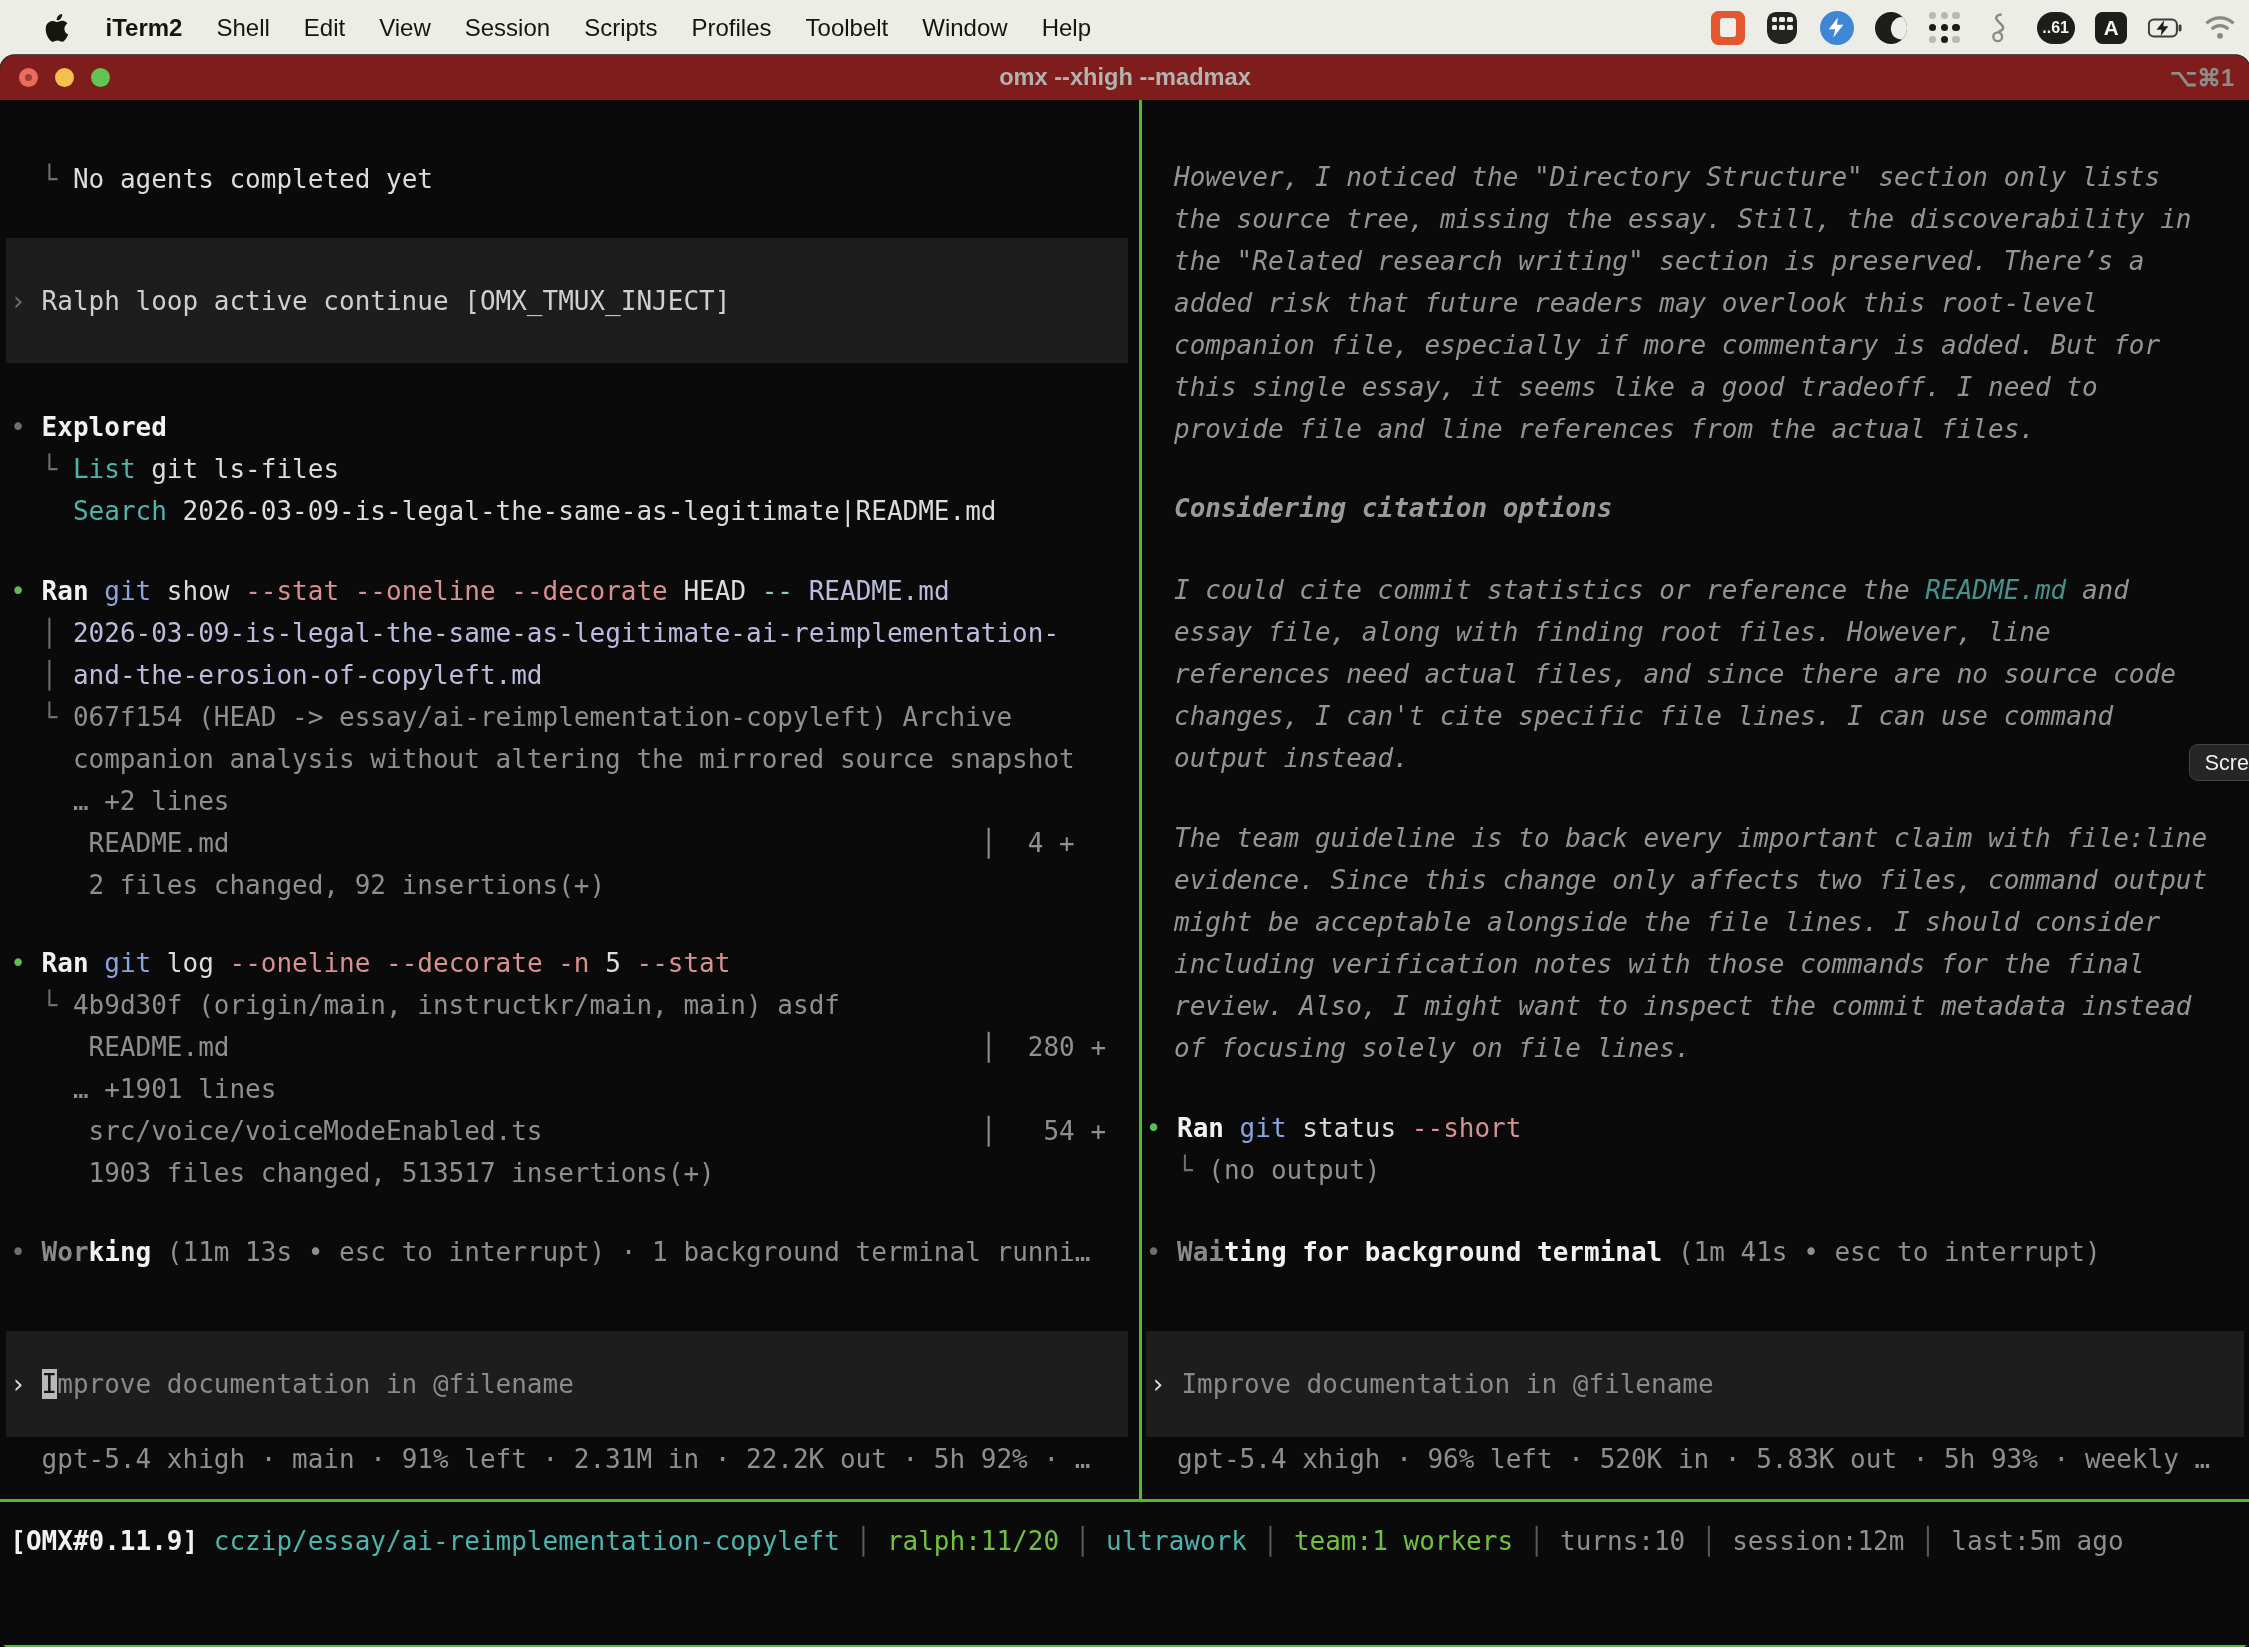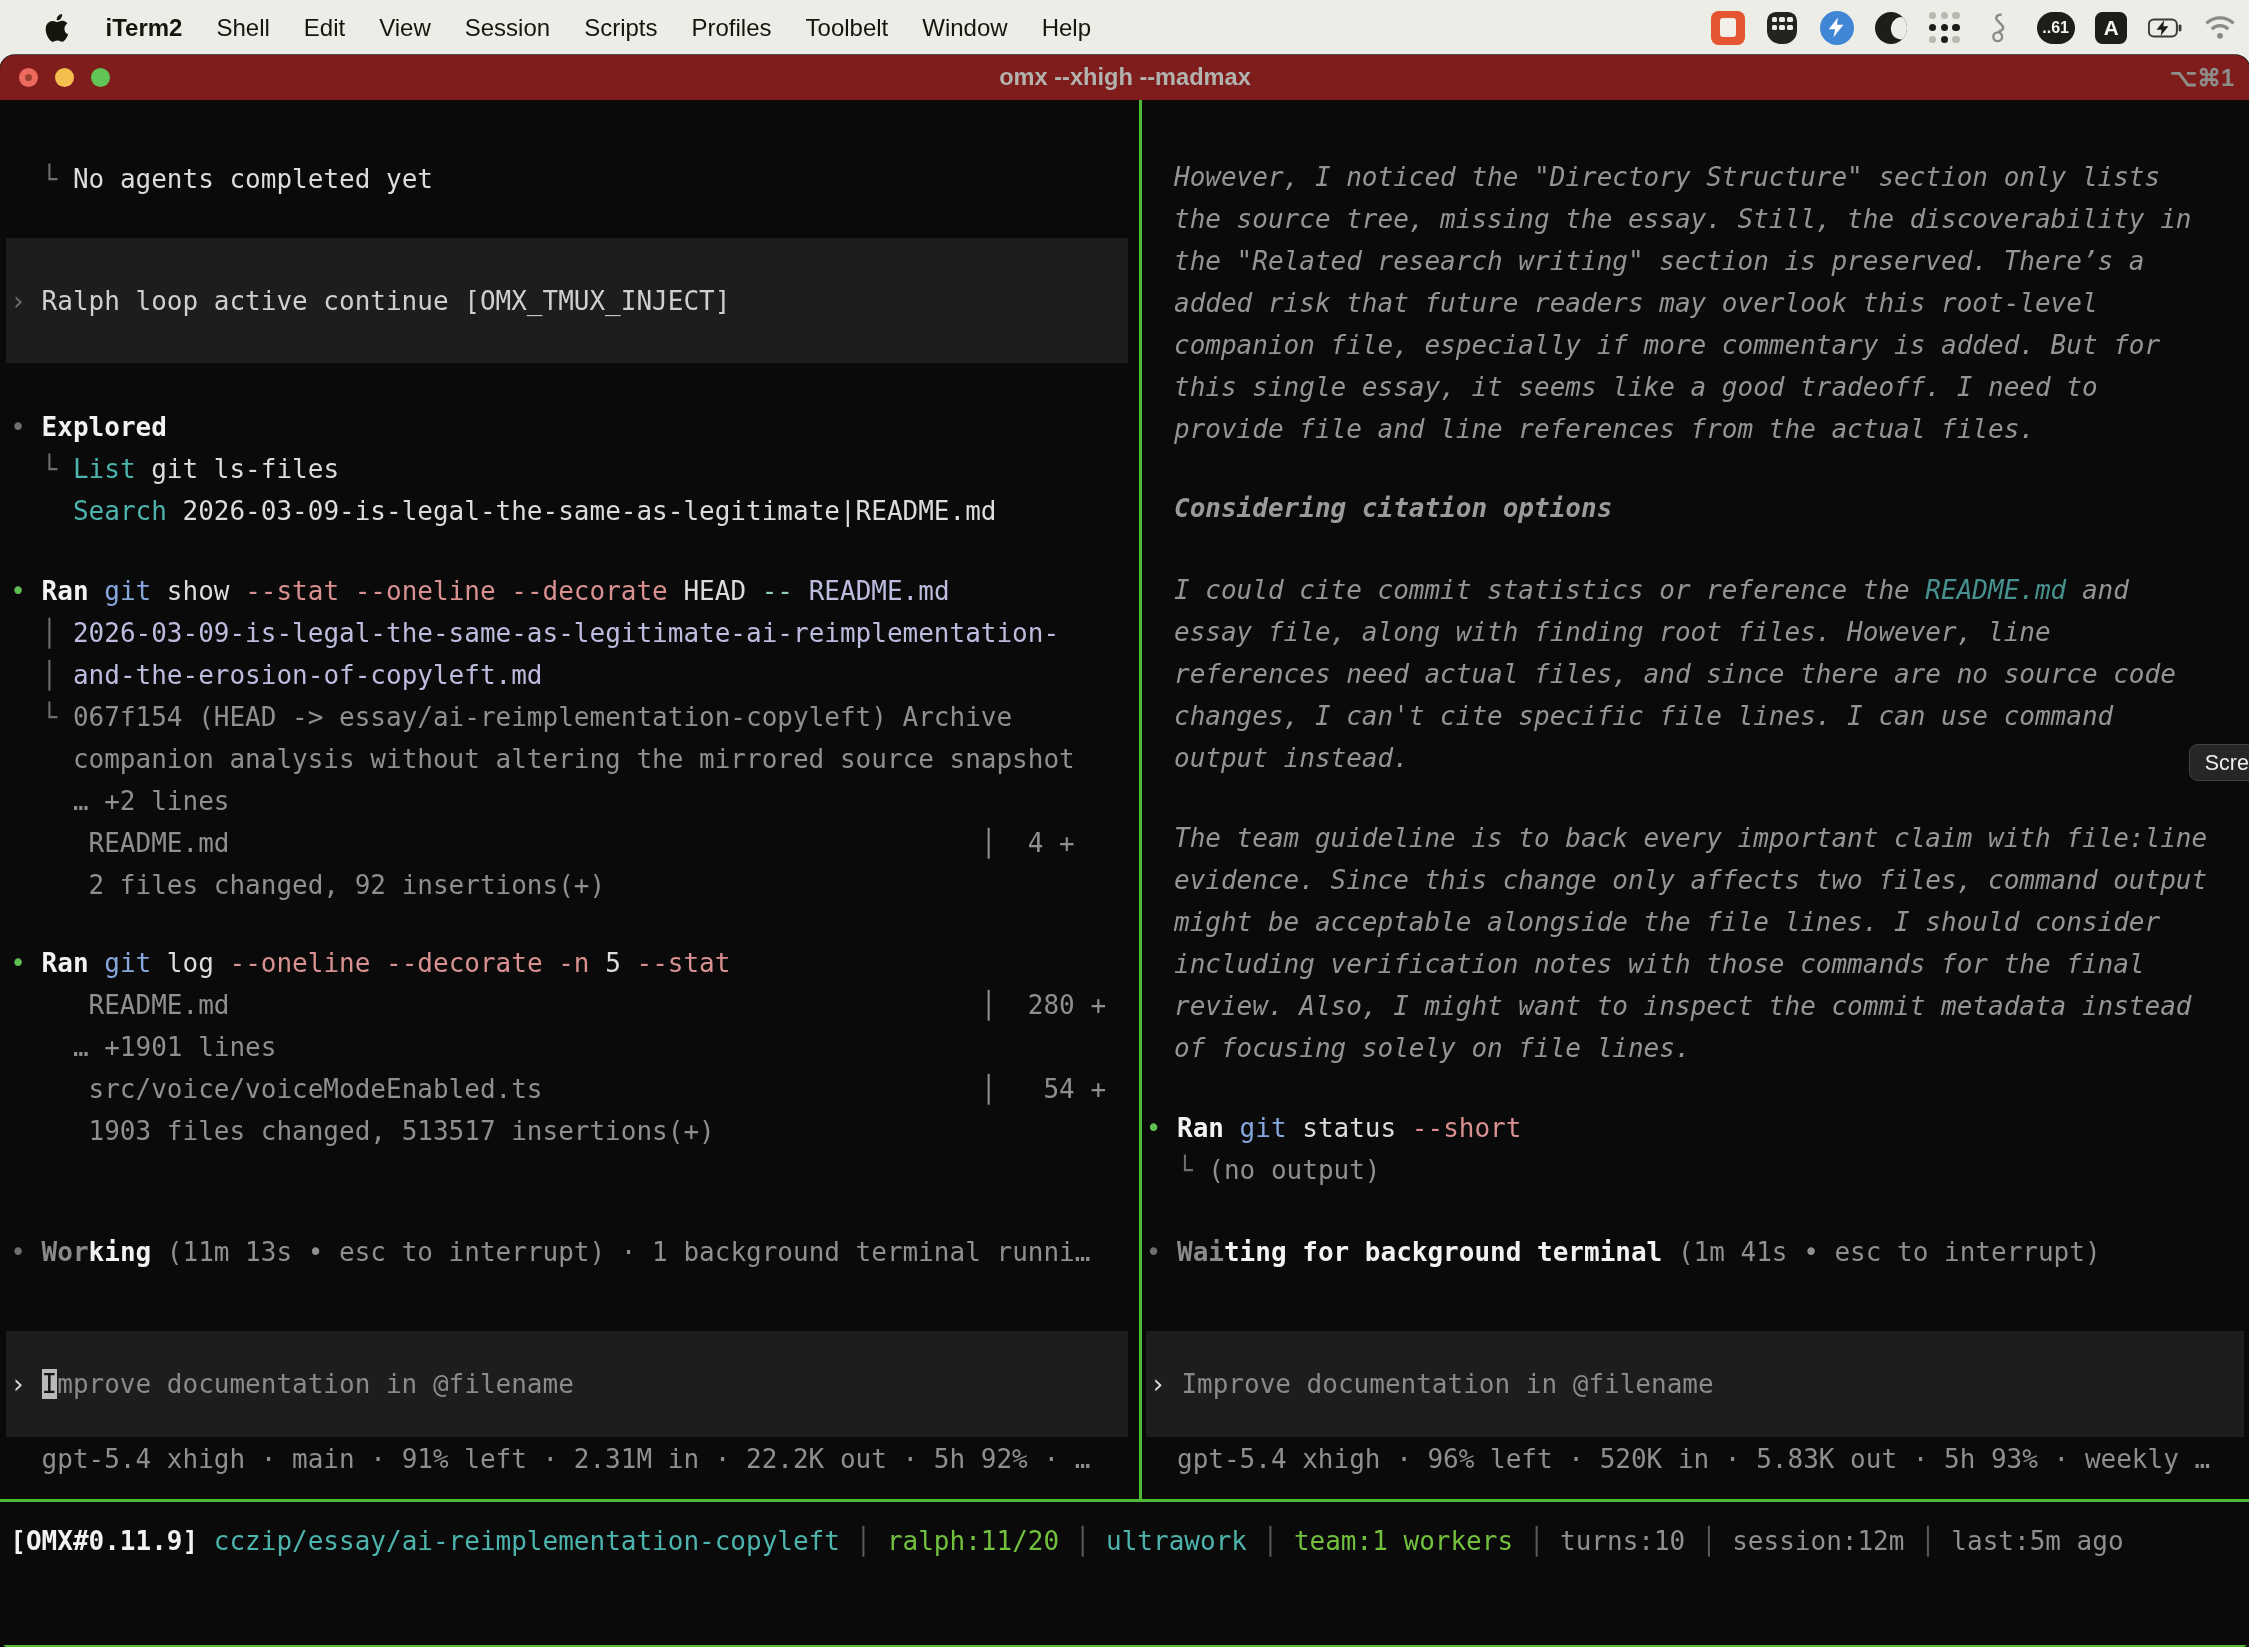--- a/index.html
+++ b/index.html
@@ -201,20 +201,21 @@
         <div class="tl"><span class="tk-dim">  │ </span><span class="tk-lv">and-the-erosion-of-copyleft.md</span></div>
         <div class="tl"><span class="tk-dim">  └ </span><span class="tk-gy">067f154 (HEAD -&gt; essay/ai-reimplementation-copyleft) Archive</span></div>
         <div class="tl"><span class="tk-gy">    companion analysis without altering the mirrored source snapshot</span></div>
         <div class="tl"><span class="tk-gy">    … +2 lines</span></div>
         <div class="tl"><span class="tk-gy">     README.md                                                │  4 +</span></div>
         <div class="tl"><span class="tk-gy">     2 files changed, 92 insertions(+)</span></div>
       </div>
 
       <div class="sec" style="top:842px">
         <div class="tl"><span class="tk-gn">• </span><span class="tk-b">Ran</span><span class="tk-blu"> git</span><span class="tk-w"> log</span><span class="tk-pk"> --oneline --decorate -n</span><span class="tk-w"> 5</span><span class="tk-pk"> --stat</span></div>
+        <div class="tl"><span class="tk-dim">  └ </span><span class="tk-gy">4b9d30f (origin/main, instructkr/main, main) asdf</span></div>
         <div class="tl"><span class="tk-gy">     README.md                                                │  280 +</span></div>
         <div class="tl"><span class="tk-gy">    … +1901 lines</span></div>
         <div class="tl"><span class="tk-gy">     src/voice/voiceModeEnabled.ts                            │   54 +</span></div>
         <div class="tl"><span class="tk-gy">     1903 files changed, 513517 insertions(+)</span></div>
       </div>
 
       <div class="sec" style="top:1131px">
         <div class="tl"><span class="tk-dim">• </span><span class="tk-dimb">Wor</span><span class="tk-b">king</span><span class="tk-gy"> (11m 13s • esc to interrupt) · 1 background terminal runni…</span></div>
       </div>
 

